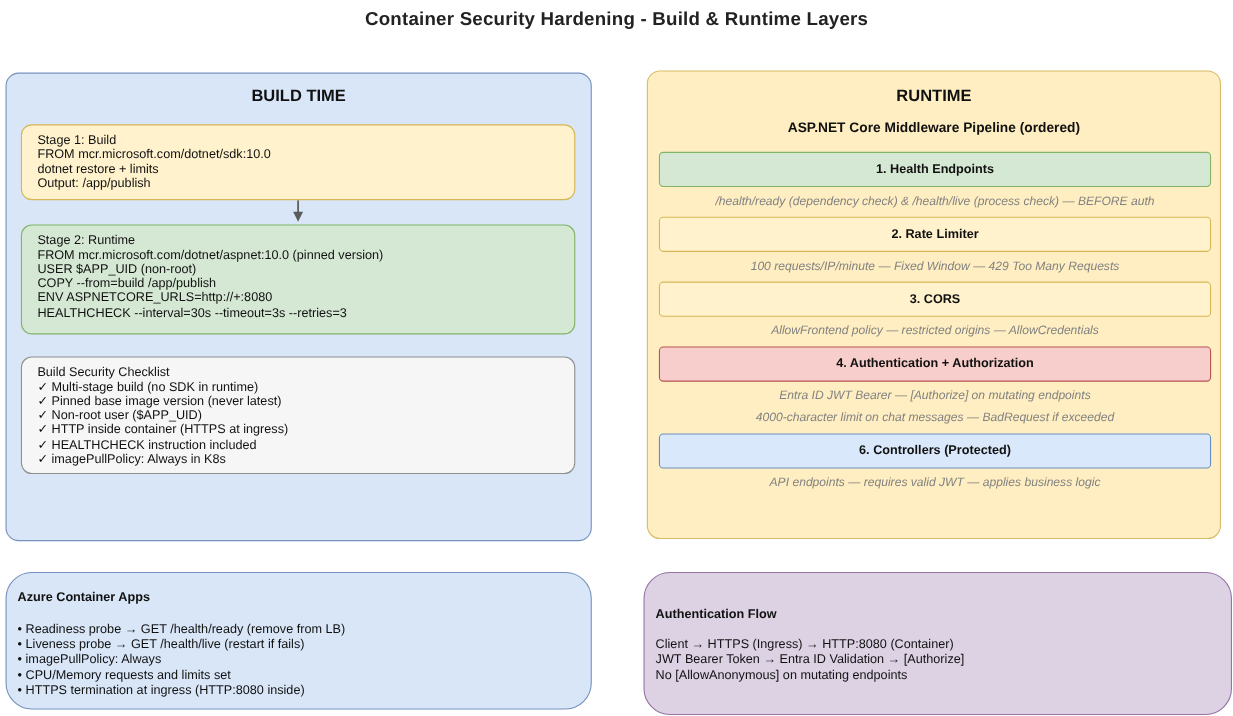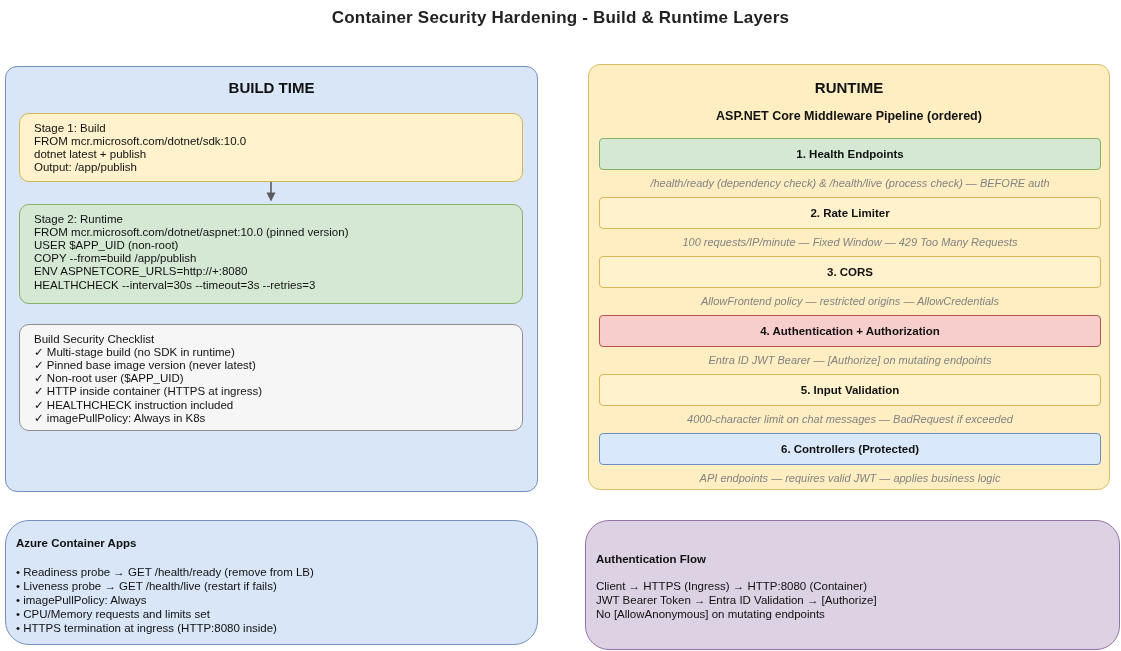--- a/index.html
+++ b/index.html
@@ -57,21 +57,21 @@
 <div class="canvas">
 
   <div class="main-title">Container Security Hardening - Build &amp; Runtime Layers</div>
 
   <section class="panel big blue" style="left:5px; top:66px; width:533px; height:426px;">
     <div class="panel-title" style="padding-top:12px;">BUILD TIME</div>
 
     <div class="box yellow" style="top:46px; height:69px;">
       <div class="box-title">Stage 1: Build</div>
       <div>FROM mcr.microsoft.com/dotnet/sdk:10.0</div>
-      <div>dotnet latest + publish</div>
+      <div>dotnet restore + limits</div>
       <div>Output: /app/publish</div>
     </div>
 
     <svg class="flow-arrow" viewBox="0 0 14 20">
       <line x1="7" y1="0" x2="7" y2="12" stroke="#5b5b5b" stroke-width="1.6"></line>
       <path d="M2.5,10.5 L7,19.5 L11.5,10.5 Z" fill="#5b5b5b"></path>
     </svg>
 
     <div class="box green" style="top:137px; height:100px;">
       <div class="box-title">Stage 2: Runtime</div>
@@ -103,21 +103,20 @@
 
       <div class="step-box step-yellow">2. Rate Limiter</div>
       <div class="step-caption">100 requests/IP/minute — Fixed Window — 429 Too Many Requests</div>
 
       <div class="step-box step-yellow">3. CORS</div>
       <div class="step-caption">AllowFrontend policy — restricted origins — AllowCredentials</div>
 
       <div class="step-box step-red">4. Authentication + Authorization</div>
       <div class="step-caption">Entra ID JWT Bearer — [Authorize] on mutating endpoints</div>
 
-      <div class="step-box step-yellow">5. Input Validation</div>
       <div class="step-caption">4000-character limit on chat messages — BadRequest if exceeded</div>
 
       <div class="step-box step-blue">6. Controllers (Protected)</div>
       <div class="step-caption">API endpoints — requires valid JWT — applies business logic</div>
     </div>
   </section>
 
   <section class="panel small blue" style="left:5px; top:520px; width:533px; height:125px;">
     <div class="small-title" style="top:16px;">Azure Container Apps</div>
     <div class="small-lines" style="top:44px;">

